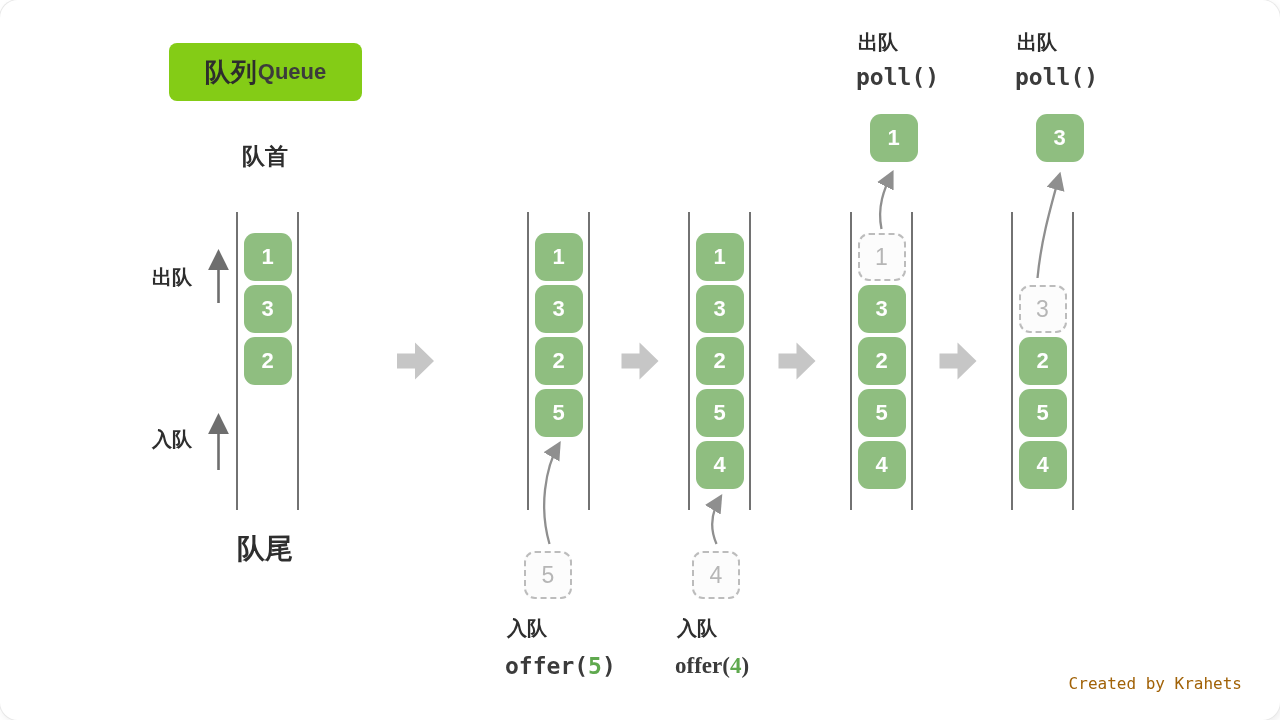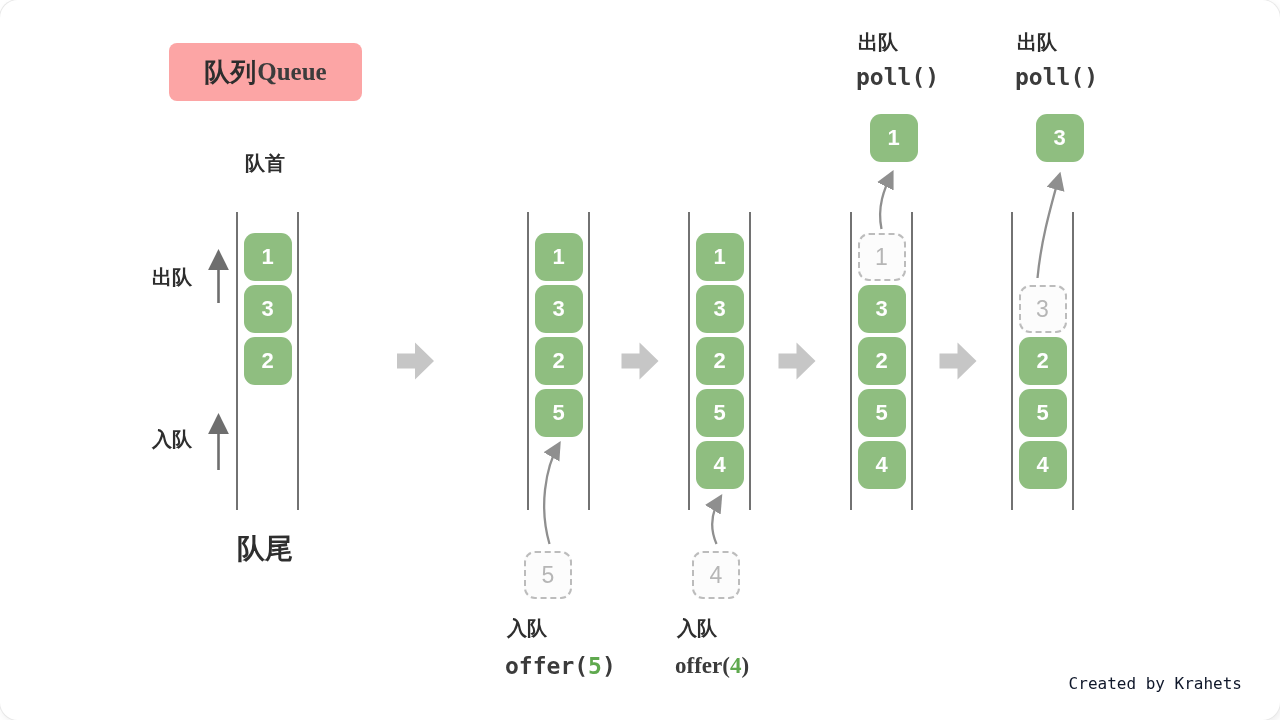--- a/index.html
+++ b/index.html
@@ -4,38 +4,38 @@
 <style>
   html,body{margin:0;padding:0;background:#fff;}
   .canvas{
     position:relative;width:1280px;height:720px;background:#ffffff;
     border-radius:18px;box-shadow:0 0 0 1px #e8e8e8, 2px 3px 8px rgba(0,0,0,.08);
     overflow:hidden;font-family:"Liberation Sans",sans-serif;
   }
   .layer{position:absolute;left:0;top:0;width:1280px;height:720px;}
   .abs{position:absolute;}
   .badge{
-    left:169px;top:43px;width:193px;height:58px;background:#fca5a5;border-radius:8px;
+    left:169px;top:43px;width:193px;height:58px;background:#84cc16;border-radius:8px;
     display:flex;align-items:center;justify-content:center;gap:1px;
   }
   .badge .zh{font-size:26px;font-weight:700;color:#2d2d2d;}
-  .badge .en{font-family:Liberation Serif, serif;font-size:25px;font-weight:600;color:#3c3c3c;}
+  .badge .en{font-family:Liberation Sans, sans-serif;font-size:22px;font-weight:600;color:#3c3c3c;}
   .zh-label{font-size:20px;font-weight:700;color:#2e2e2e;line-height:1.1;white-space:nowrap;}
   .code{font-family:"DejaVu Sans Mono",monospace;font-size:23px;font-weight:600;color:#3b3b3b;white-space:nowrap;}
   .code .arg{color:#5fa94e;}
   .item{
     position:absolute;width:48px;height:48px;border-radius:11px;
     display:flex;align-items:center;justify-content:center;
     font-size:22px;font-weight:700;box-sizing:border-box;
   }
   .item.filled{background:#8fbe80;color:#ffffff;}
   .item.ghost{background:#fcfcfc;border:2px dashed #bcbcbc;color:#b6b6b6;font-weight:400;font-size:23px;}
   .watermark{
     right:38px;top:674px;font-family:"DejaVu Sans Mono",monospace;
-    font-size:16px;color:#0f172a;white-space:nowrap;
+    font-size:16px;color:#a16207;white-space:nowrap;
   }
   .tcenter{text-align:center;}
 </style>
 </head>
 <body>
 
 <div class="canvas">
 
   <svg class="layer" viewBox="0 0 1280 720">
     <defs>
@@ -74,21 +74,21 @@
       <path d="M 881.5 229 C 877 207 884 189 892 173" marker-end="url(#ah-gray)"></path>
       <path d="M 1037.5 278 C 1041 240 1051 206 1059.5 175" marker-end="url(#ah-gray)"></path>
     </g>
   </svg>
 
   <div class="abs badge">
     <span class="zh">队列</span>
     <span class="en">Queue</span>
   </div>
 
-  <div class="abs zh-label tcenter" style="left:223px;top:152px;width:84px;font-size:20px;">队首</div>
+  <div class="abs zh-label tcenter" style="left:223px;top:144px;width:84px;font-size:23px;">队首</div>
   <div class="abs zh-label tcenter" style="left:223px;top:534px;width:84px;font-size:28px;">队尾</div>
   <div class="abs zh-label" style="left:152px;top:266px;">出队</div>
   <div class="abs zh-label" style="left:152px;top:428px;">入队</div>
 
   <div class="abs zh-label" style="left:507px;top:617px;">入队</div>
   <div class="abs code" style="left:505px;top:653px;"><span>offer(</span><span class="arg">5</span><span>)</span></div>
 
   <div class="abs zh-label" style="left:677px;top:617px;">入队</div>
   <div class="abs code" style="left:675px;top:653px;font-family:Liberation Serif, serif;"><span>offer(</span><span class="arg">4</span><span>)</span></div>
 

